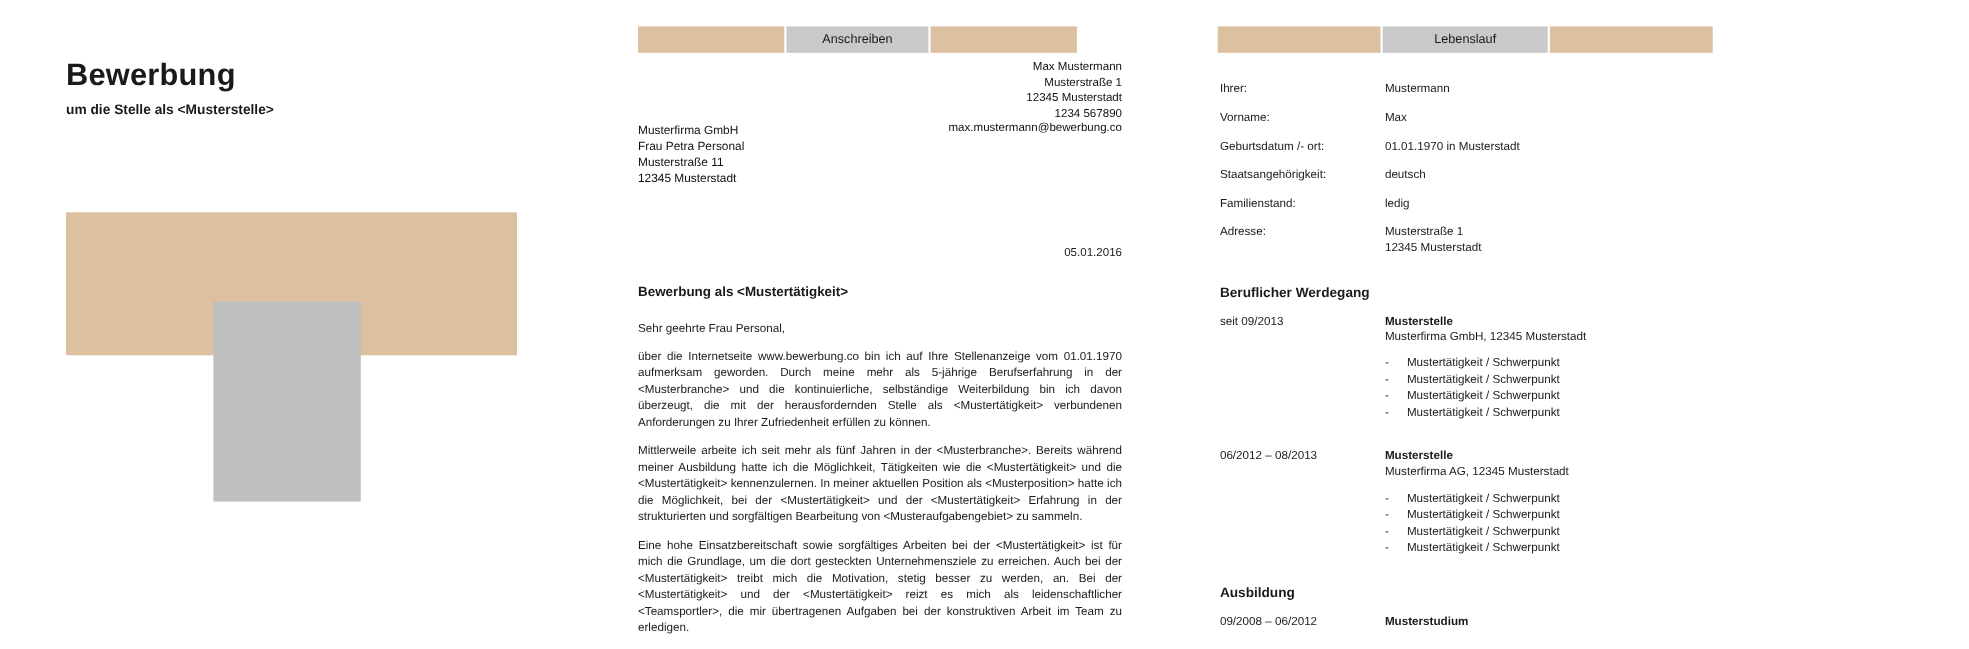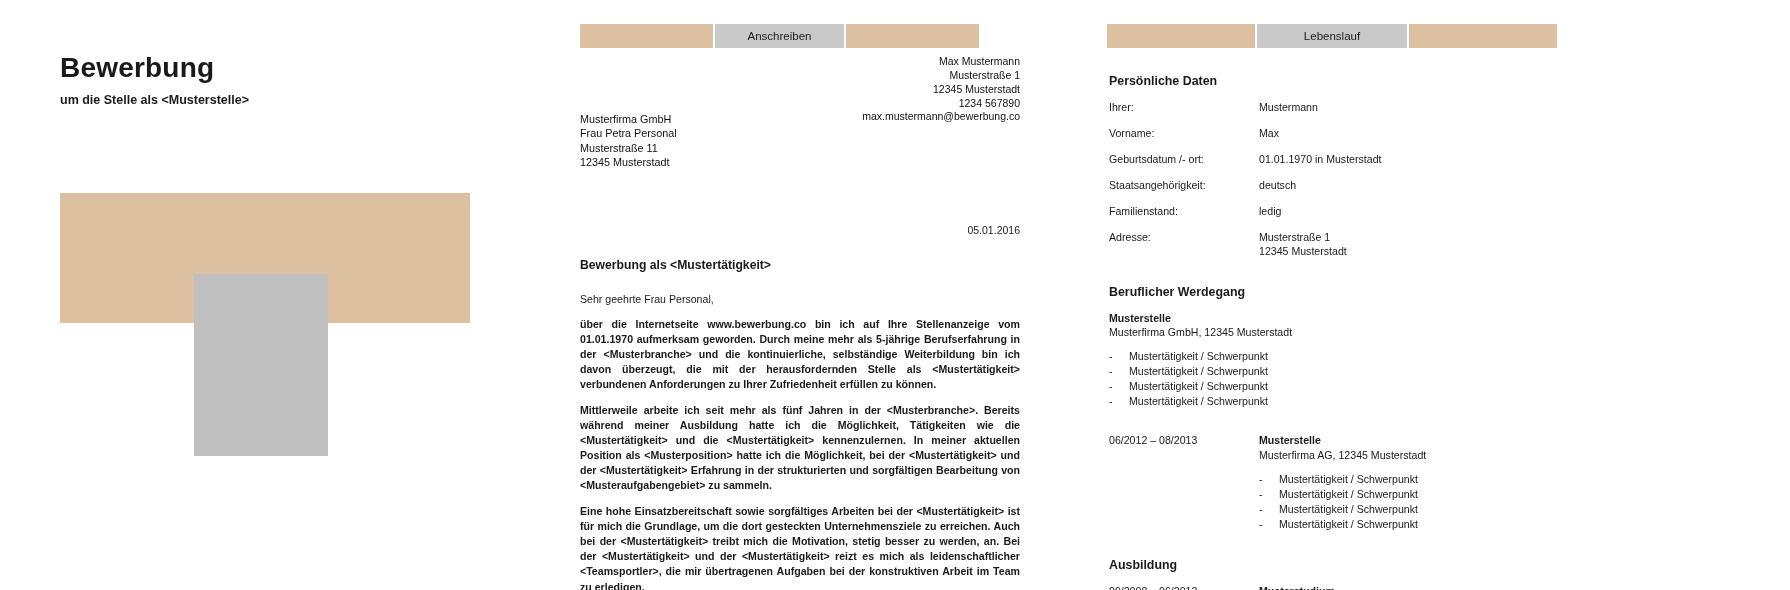--- a/index.html
+++ b/index.html
@@ -120,21 +120,21 @@
   }
   .letter-body {
     position: absolute;
     left: 20px;
     top: 317px;
     width: 440px;
     font-size: 10.6px;
     line-height: 1.42;
     text-align: justify;
   }
-  .letter-body p { margin: 0 0 11px 0; font-weight: bold; }
+  .letter-body p { margin: 0 0 11px 0; }
 
   
   #page-cv { left: 1085px; width: 705px; }
 
   #page-cv .tabbar { left: 22px; }
   #page-cv .tab.side { width: 148px; }
   #page-cv .tab.active { width: 150px; }
 
   .cv-content {
     position: absolute;
@@ -223,21 +223,20 @@
 </div>
 
 <div class="page" id="page-cv">
   <div class="tabbar">
     <div class="tab side"></div>
     <div class="tab active">Lebenslauf</div>
     <div class="tab side"></div>
   </div>
 
   <div class="cv-content">
-    <div class="cv-heading">Persönliche Daten</div>
 
     <div class="cv-row">
       <div class="cv-label">Ihrer:</div>
       <div class="cv-value">Mustermann</div>
     </div>
     <div class="cv-row">
       <div class="cv-label">Vorname:</div>
       <div class="cv-value">Max</div>
     </div>
     <div class="cv-row">
@@ -254,20 +253,21 @@
     </div>
     <div class="cv-row">
       <div class="cv-label">Adresse:</div>
       <div class="cv-value" style="white-space: pre-line;">Musterstraße 1
 12345 Musterstadt</div>
     </div>
 
     <div class="cv-heading spaced">Beruflicher Werdegang</div>
 
     <div class="cv-entry">
+      <div class="cv-period">seit 09/2013</div>
       <div class="cv-detail">
         <div class="cv-role">Musterstelle</div>
         <div>Musterfirma GmbH, 12345 Musterstadt</div>
         <ul class="cv-bullets">
           <li>Mustertätigkeit / Schwerpunkt</li>
           <li>Mustertätigkeit / Schwerpunkt</li>
           <li>Mustertätigkeit / Schwerpunkt</li>
           <li>Mustertätigkeit / Schwerpunkt</li>
         </ul>
       </div>

